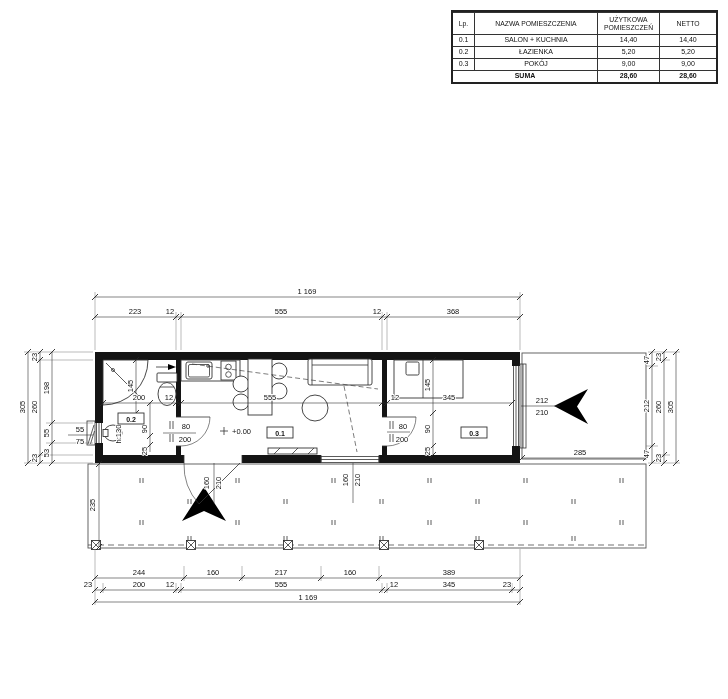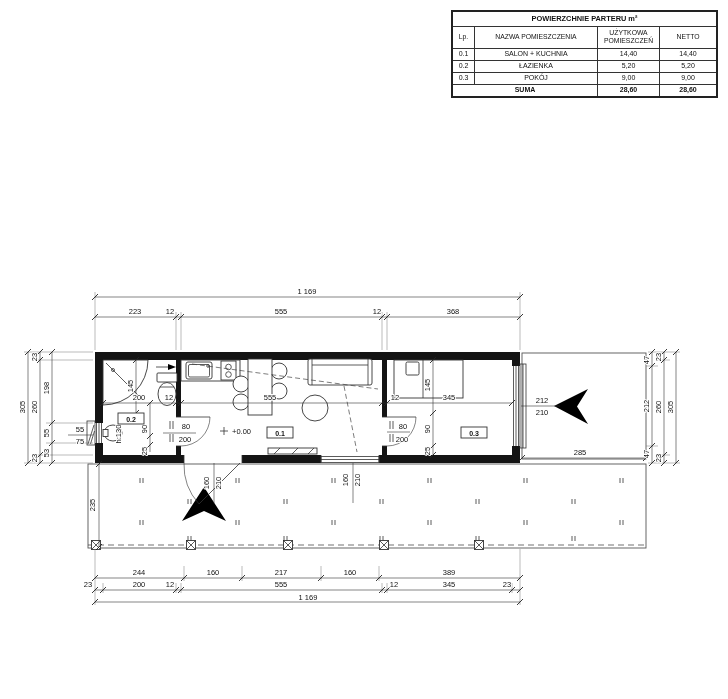--- a/index.html
+++ b/index.html
@@ -32,21 +32,20 @@
   text.lbl{font-family:"Liberation Sans",sans-serif;font-size:7.5px;fill:#111;
            paint-order:stroke;stroke:#fff;stroke-width:2px;stroke-linejoin:round;}
   text.rm{font-weight:bold;font-size:7px;}
 </style>
 </head>
 <body>
 
 <div class="canvas">
 
   <div class="area-table">
-    <div class="tt">POWIERZCHNIE PARTERU  m²</div>
     <div class="trow thead">
       <div class="c">Lp.</div>
       <div class="c">NAZWA POMIESZCZENIA</div>
       <div class="c">UŻYTKOWA POMIESZCZEŃ</div>
       <div class="c last">NETTO</div>
     </div>
     <div class="trow">
       <div class="c">0.1</div>
       <div class="c">SALON + KUCHNIA</div>
       <div class="c">14,40</div>

